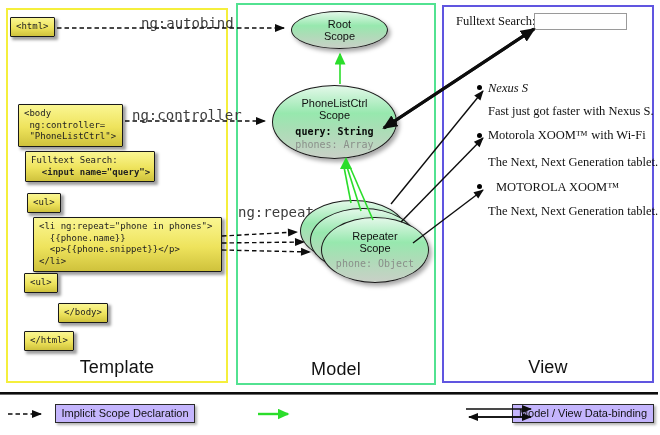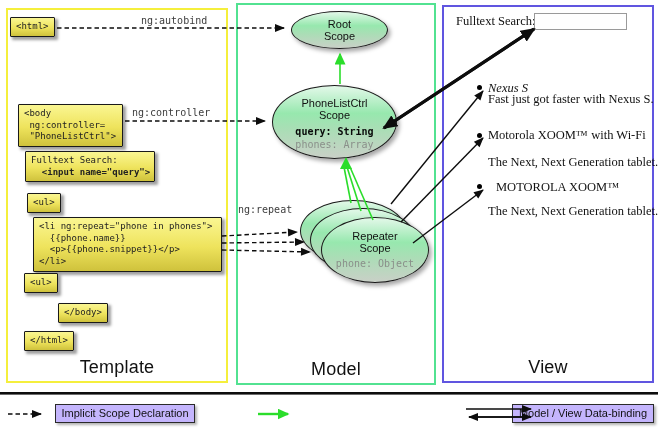--- a/index.html
+++ b/index.html
@@ -49,35 +49,35 @@
   .root-scope{left:291px;top:11px;width:97px;height:38px;}
   .plc-scope{left:272px;top:85px;width:125px;height:74px;padding-top:4px;}
   .plc-scope .scope-title{margin-bottom:5px;}
   .rep-back{left:300px;top:200px;width:106px;height:62px;}
   .rep-mid{left:310px;top:208px;width:106px;height:64px;}
   .rep-front{left:321px;top:217px;width:108px;height:66px;}
   .rep-front .scope-title{margin-bottom:3px;}
 
   
   .edge-label{position:absolute;font-family:"DejaVu Sans Mono",monospace;
-              font-size:10px;color:#3d3d3d;white-space:pre;}
+              font-size:14px;color:#3d3d3d;white-space:pre;}
   .lbl-autobind{left:141px;top:15px;}
   .lbl-controller{left:132px;top:107px;}
   .lbl-repeat{left:238px;top:204px;}
 
   
   .serif{font-family:"Liberation Serif",serif;color:#111;}
   .search-label{position:absolute;left:456px;top:14px;font-size:12.5px;}
   .search-input{position:absolute;left:534px;top:13px;width:93px;height:17px;
                 border:1px solid #9a9a9a;background:#fff;font-size:11px;padding:0 3px;
                 font-family:"Liberation Serif",serif;}
   .bullet{position:absolute;width:5px;height:5px;border-radius:50%;background:#000;}
   .bl1{left:477px;top:85px;} .bl2{left:477px;top:133px;} .bl3{left:477px;top:184px;}
   .view-text{position:absolute;font-size:12.5px;white-space:nowrap;}
-  .vn1{left:488px;top:81px;font-style:italic;}  .vs1{left:488px;top:92px;}
+  .vn1{left:488px;top:81px;font-style:italic;}  .vs1{left:488px;top:104px;}
   .vn2{left:488px;top:128px;} .vs2{left:488px;top:155px;}
   .vn3{left:496px;top:180px;} .vs3{left:488px;top:204px;}
 
   
   .legend-box{position:absolute;height:19px;line-height:17px;border:1.5px solid #2a2a2a;
               background:#c4b5fd;box-shadow:2px 2px 2.5px rgba(0,0,0,.3);
               font-size:11px;text-align:center;color:#111;}
   .lg-implicit{left:55px;top:404px;width:140px;}
   .lg-inherit{left:303px;top:404px;width:106px;}
   .lg-binding{left:512px;top:404px;width:142px;}

